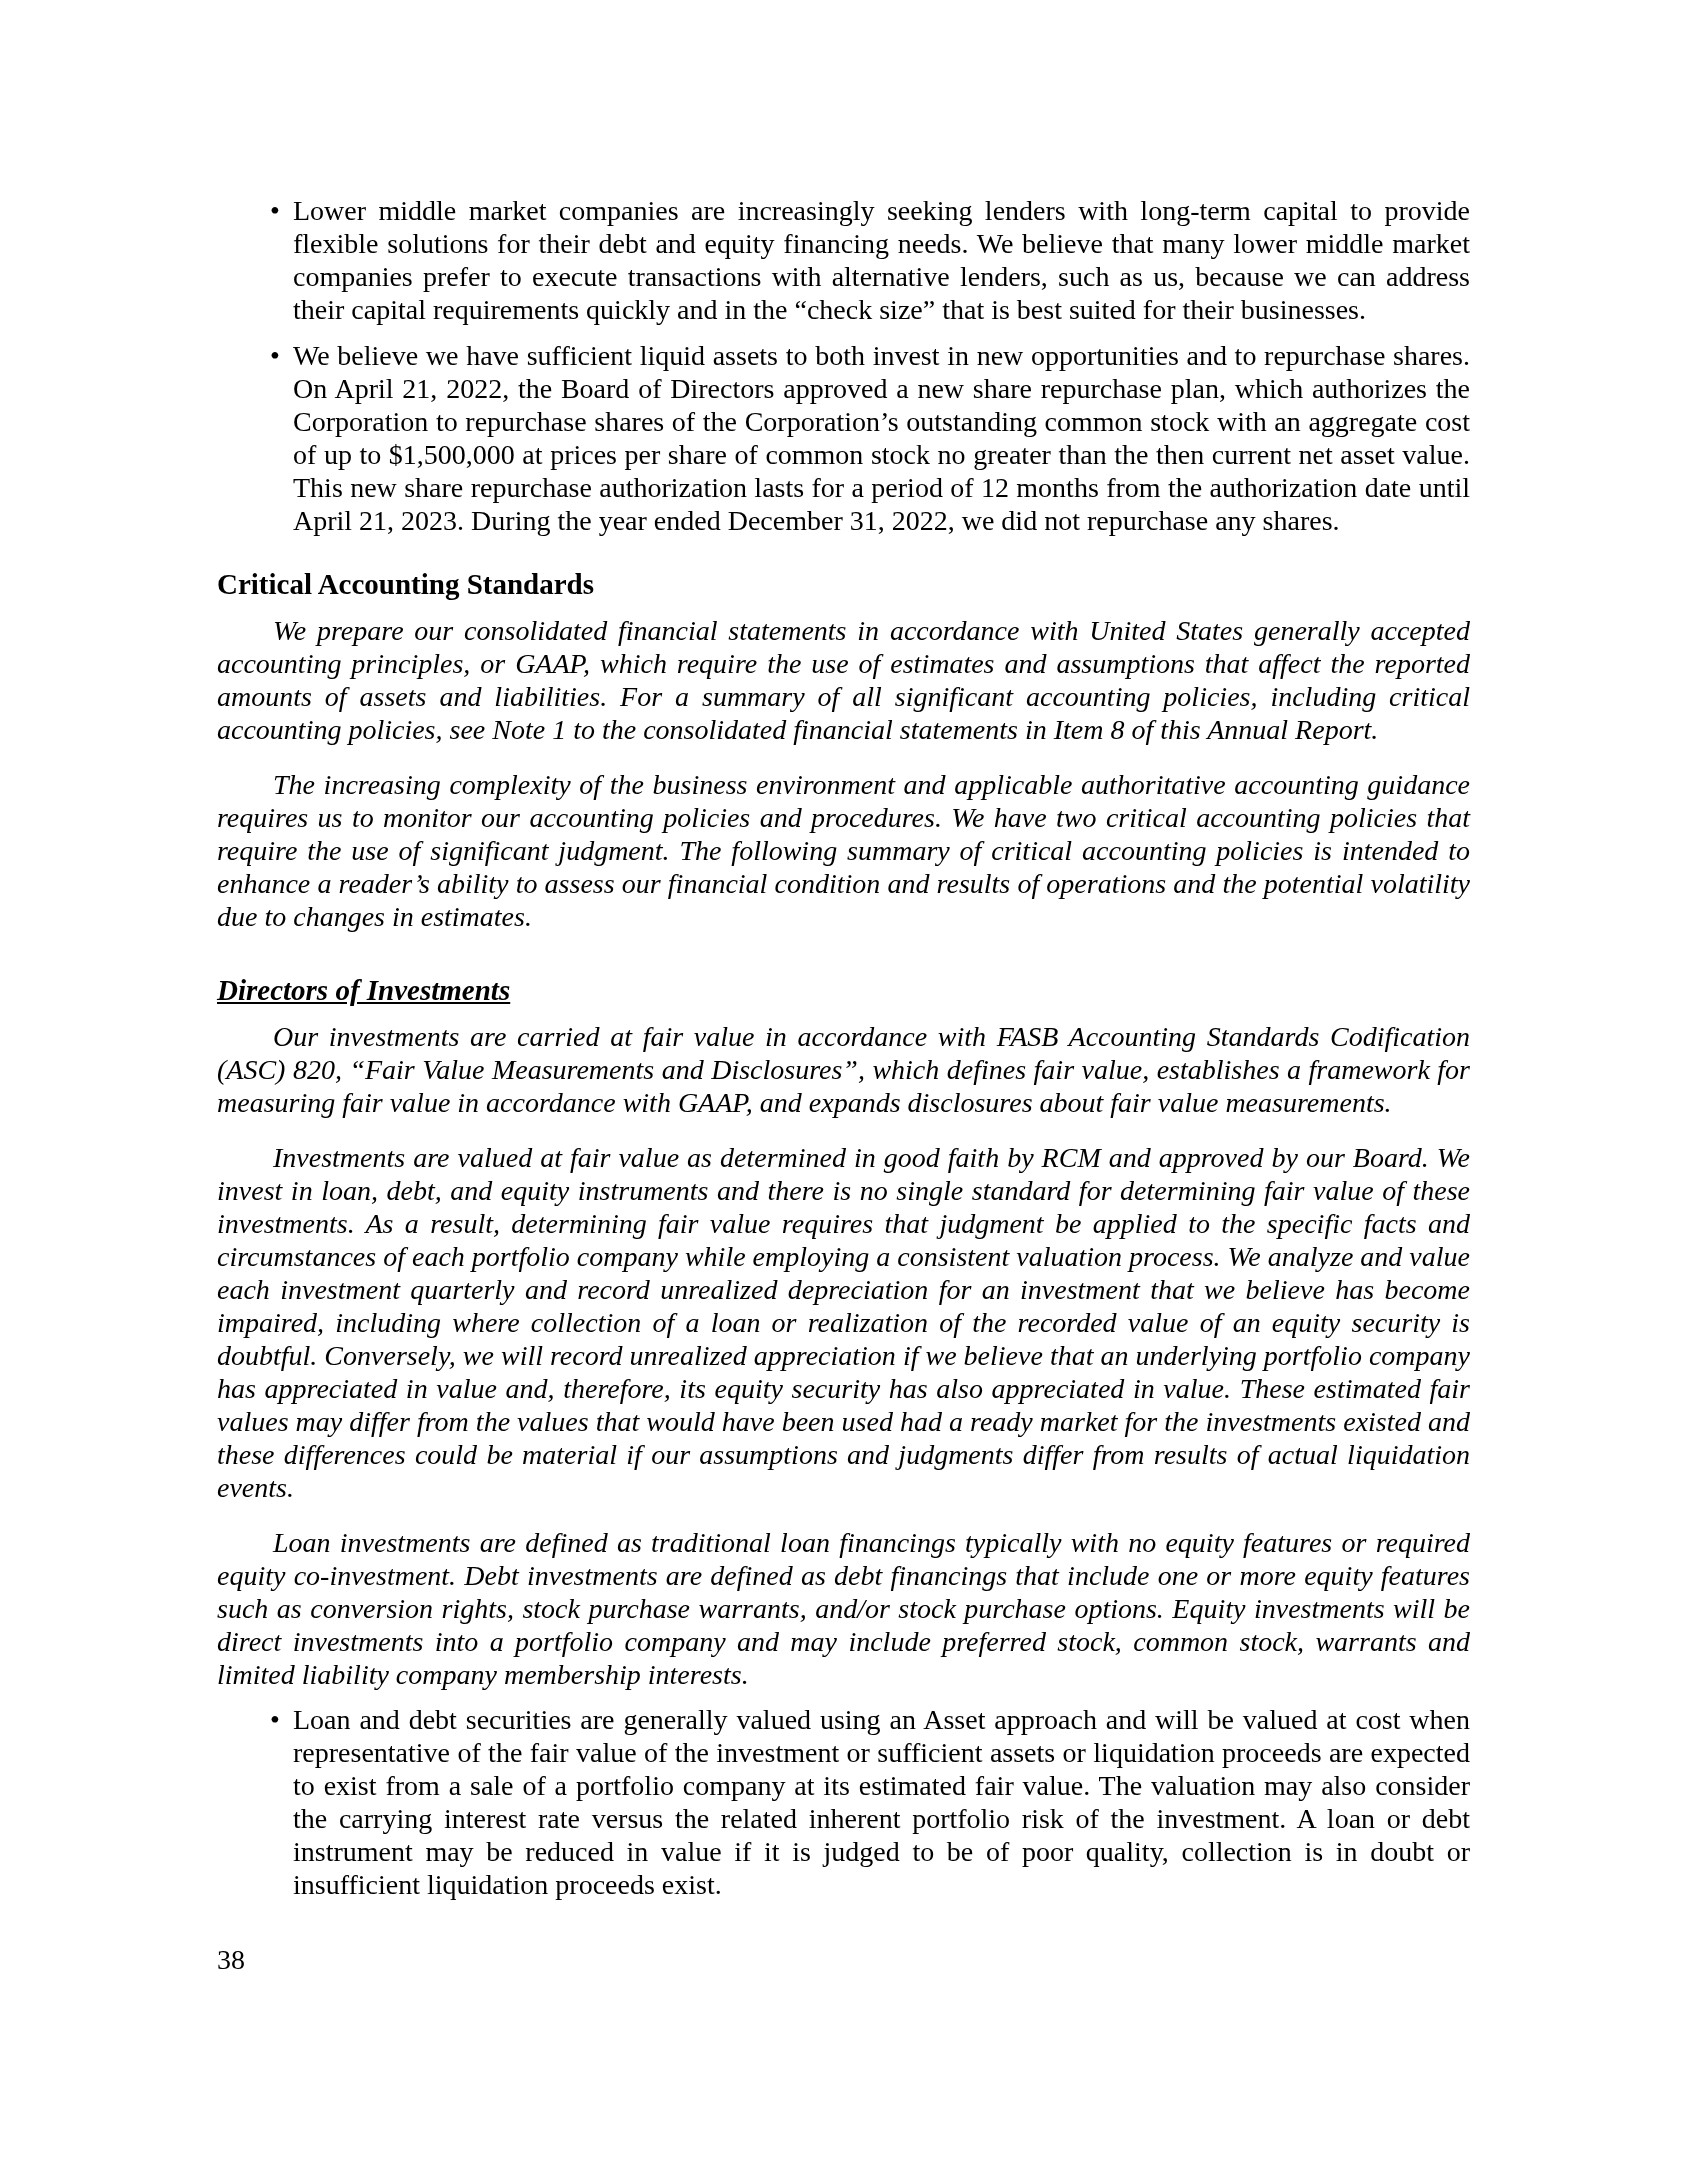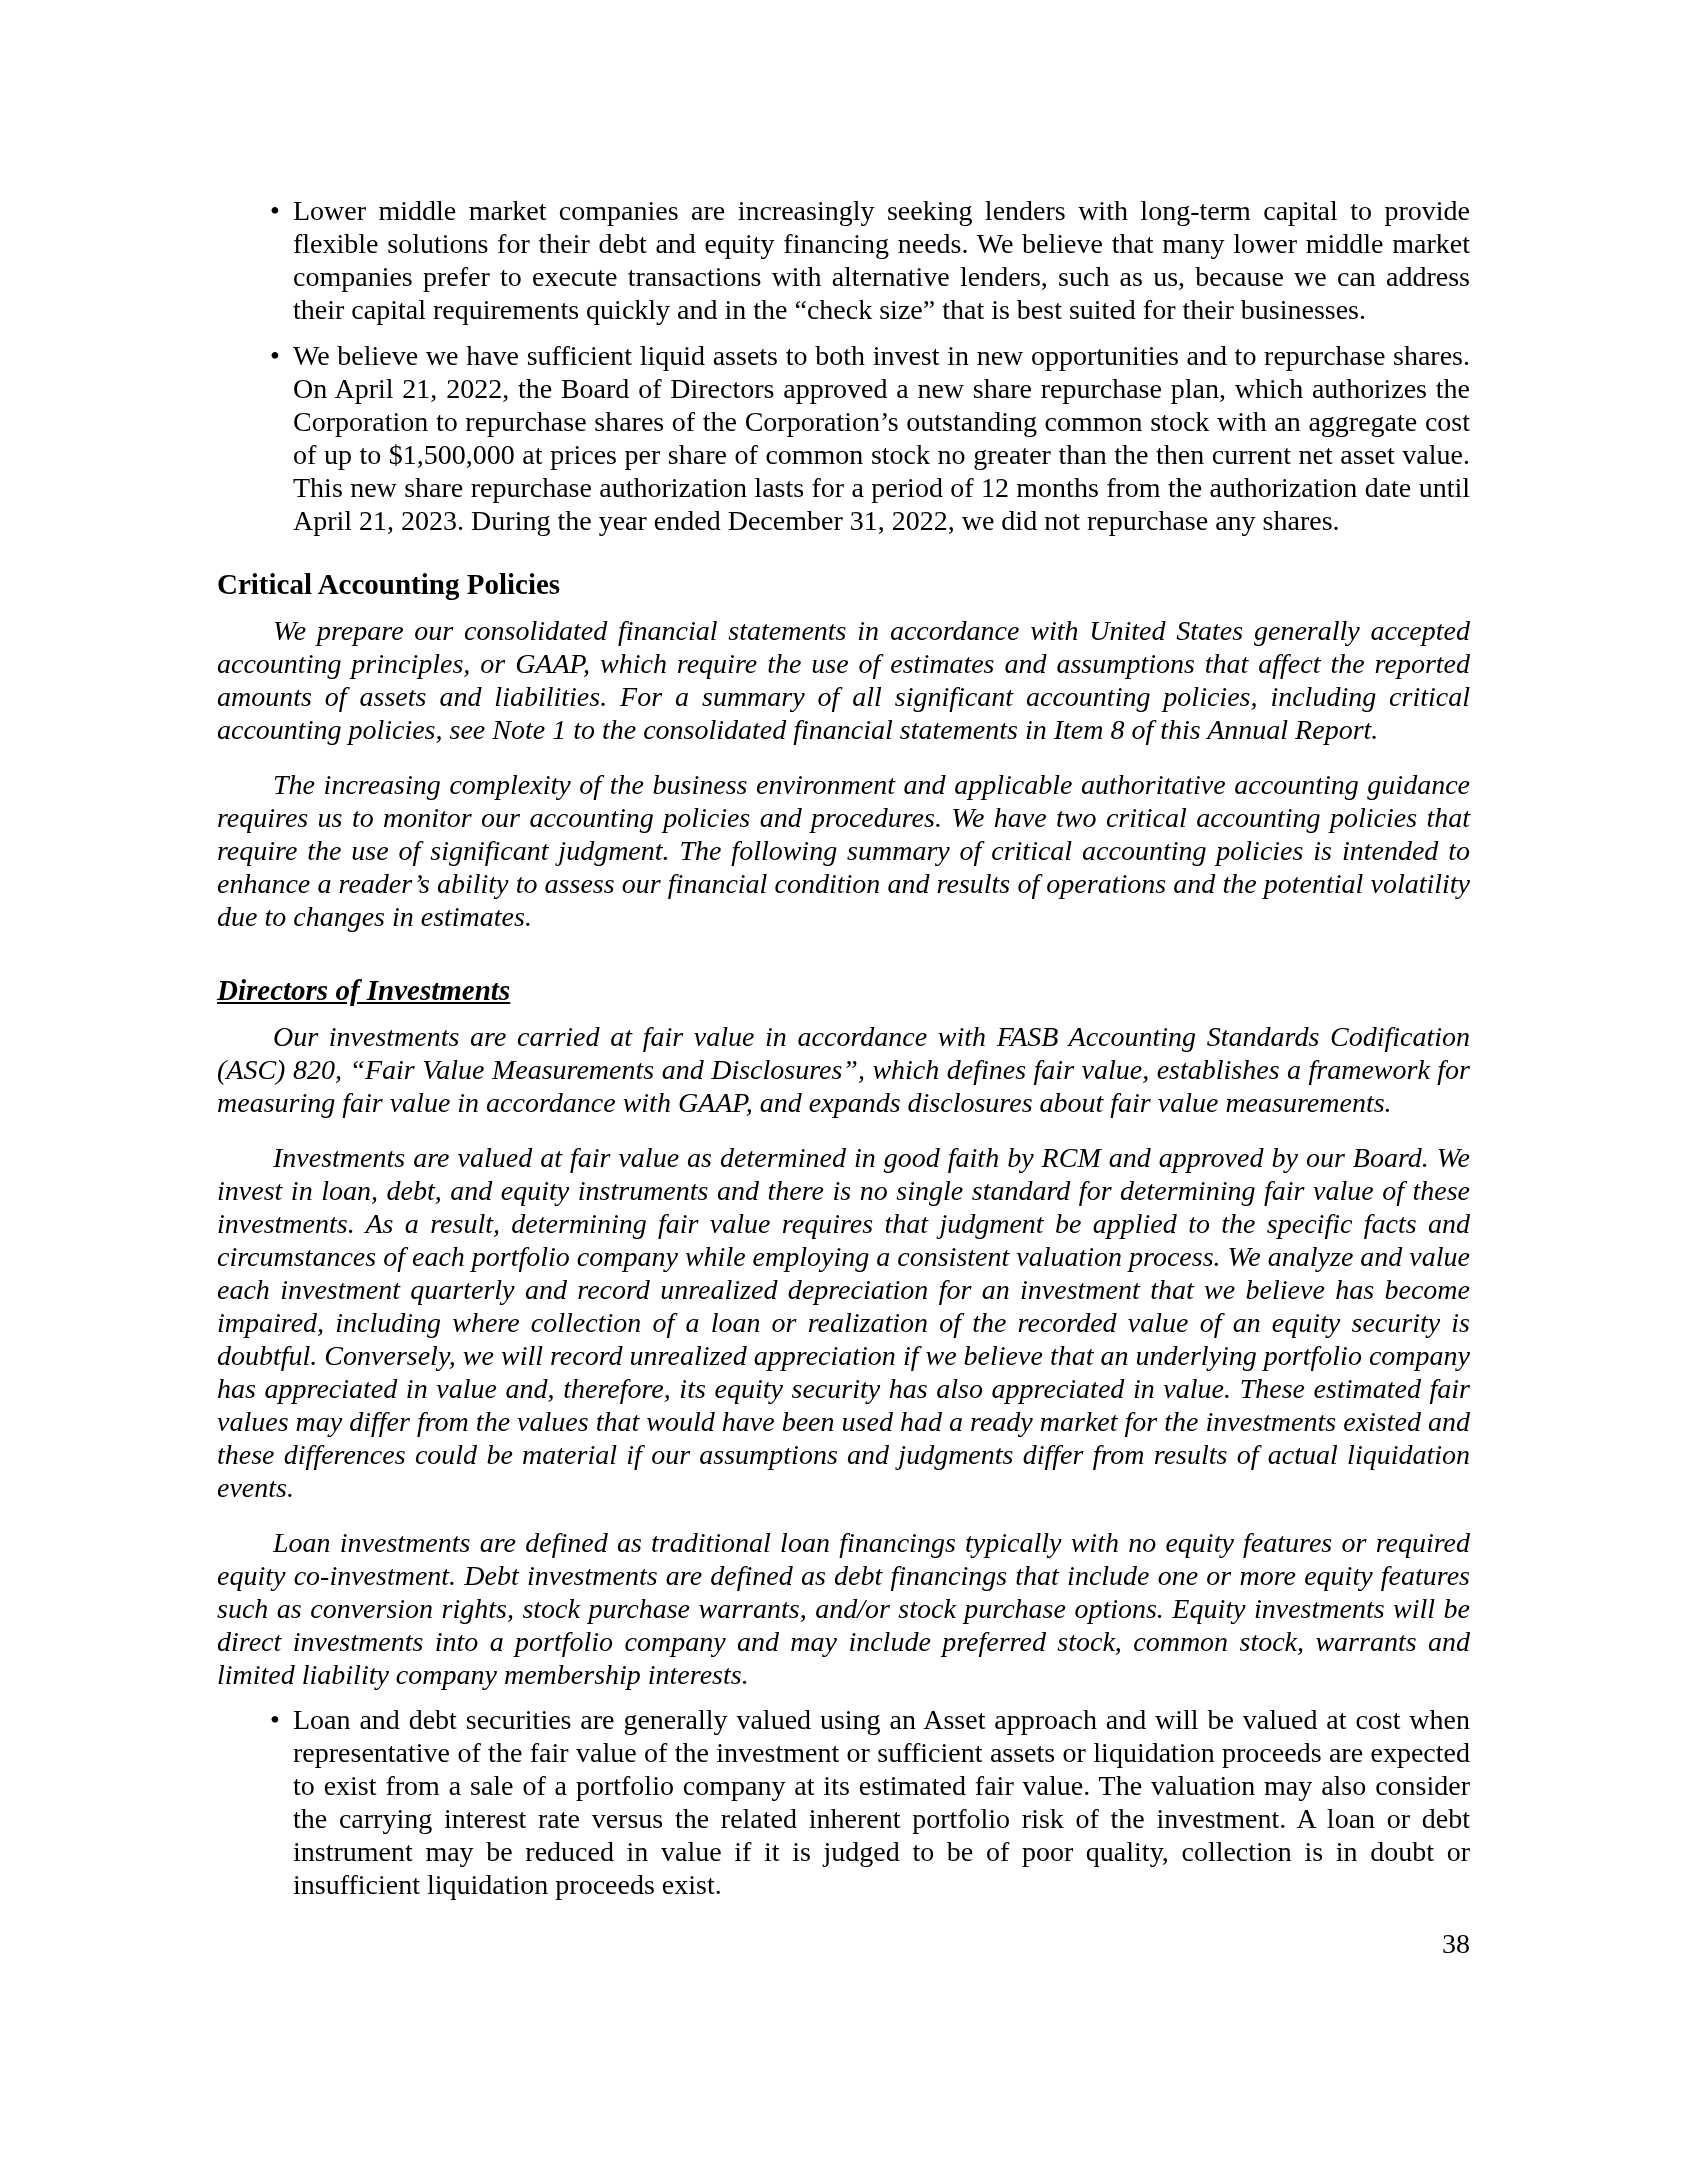--- a/index.html
+++ b/index.html
@@ -62,42 +62,42 @@
   p.para.after-heading {
     margin-top: 13px;
   }
   p.para.spaced-above {
     margin-top: 54px;
   }
   ul.bullet-list.mid-gap {
     margin-top: 12px;
   }
   .page-number {
-    margin-top: 26px;
-    text-align: right;
+    margin-top: 42px;
+    text-align: left;
     text-indent: 0;
   }
 </style>
 </head>
 <body>
 
 <div class="page">
 
   <ul class="bullet-list">
     <li class="bullet">
       <span class="marker">•</span>
       <span>Lower middle market companies are increasingly seeking lenders with long-term capital to provide flexible solutions for their debt and equity financing needs. We believe that many lower middle market companies prefer to execute transactions with alternative lenders, such as us, because we can address their capital requirements quickly and in the “check size” that is best suited for their businesses.</span>
     </li>
     <li class="bullet">
       <span class="marker">•</span>
       <span>We believe we have sufficient liquid assets to both invest in new opportunities and to repurchase shares. On April 21, 2022, the Board of Directors approved a new share repurchase plan, which authorizes the Corporation to repurchase shares of the Corporation’s outstanding common stock with an aggregate cost of up to $1,500,000 at prices per share of common stock no greater than the then current net asset value. This new share repurchase authorization lasts for a period of 12 months from the authorization date until April 21, 2023. During the year ended December 31, 2022, we did not repurchase any shares.</span>
     </li>
   </ul>
 
-  <h2 class="section-heading">Critical Accounting Policies</h2>
+  <h2 class="section-heading">Critical Accounting Standards</h2>
 
   <p class="para after-heading">We prepare our consolidated financial statements in accordance with United States generally accepted accounting principles, or GAAP, which require the use of estimates and assumptions that affect the reported amounts of assets and liabilities. For a summary of all significant accounting policies, including critical accounting policies, see Note 1 to the consolidated financial statements in Item 8 of this Annual Report.</p>
 
   <p class="para">The increasing complexity of the business environment and applicable authoritative accounting guidance requires us to monitor our accounting policies and procedures. We have two critical accounting policies that require the use of significant judgment. The following summary of critical accounting policies is intended to enhance a reader’s ability to assess our financial condition and results of operations and the potential volatility due to changes in estimates.</p>
 
   <h3 class="subsection-heading">Directors of Investments</h3>
 
   <p class="para after-heading">Our investments are carried at fair value in accordance with FASB Accounting Standards Codification (ASC) 820, “Fair Value Measurements and Disclosures”, which defines fair value, establishes a framework for measuring fair value in accordance with GAAP, and expands disclosures about fair value measurements.</p>
 
   <p class="para">Investments are valued at fair value as determined in good faith by RCM and approved by our Board. We invest in loan, debt, and equity instruments and there is no single standard for determining fair value of these investments. As a result, determining fair value requires that judgment be applied to the specific facts and circumstances of each portfolio company while employing a consistent valuation process. We analyze and value each investment quarterly and record unrealized depreciation for an investment that we believe has become impaired, including where collection of a loan or realization of the recorded value of an equity security is doubtful. Conversely, we will record unrealized appreciation if we believe that an underlying portfolio company has appreciated in value and, therefore, its equity security has also appreciated in value. These estimated fair values may differ from the values that would have been used had a ready market for the investments existed and these differences could be material if our assumptions and judgments differ from results of actual liquidation events.</p>

